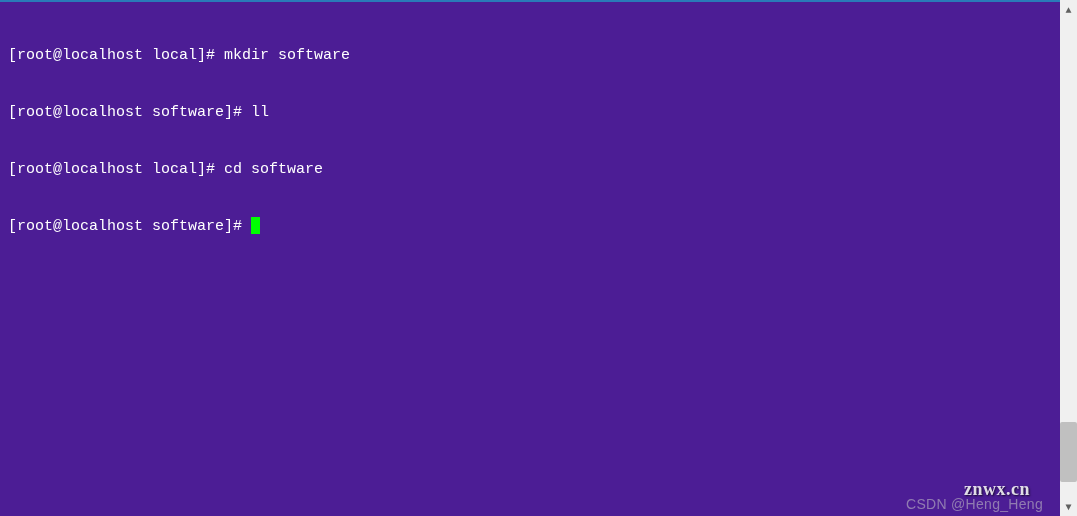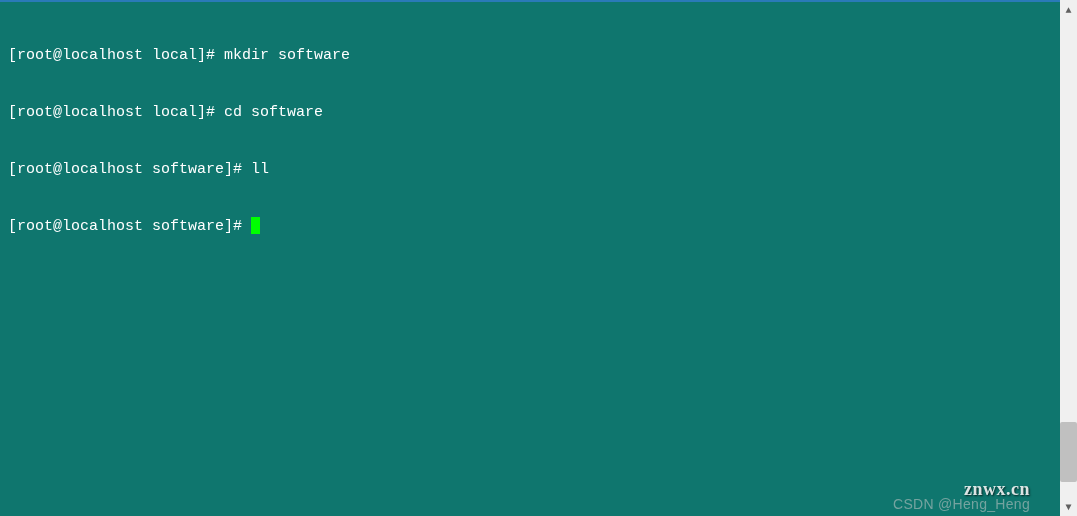--- a/index.html
+++ b/index.html
@@ -14,21 +14,21 @@
       font-family: "Consolas", "Courier New", monospace;
       position: relative;
       overflow: hidden;
     }
     .terminal-container {
       position: absolute;
       top: 0;
       left: 0;
       width: 1060px;
       height: 516px;
-      background: #0f766e;
+      background: #4c1d95;
       border-top: 2px solid #2a7ab8;
     }
     .terminal-content {
       padding: 6px 8px;
       color: #ffffff;
       font-size: 15px;
       line-height: 19px;
       white-space: pre;
       font-family: "Consolas", "Courier New", monospace;
     }
@@ -90,35 +90,35 @@
       color: rgba(255,255,255,0.85);
       font-family: Liberation Serif, serif;
       font-size: 18px;
       font-weight: bold;
       letter-spacing: 0.5px;
       text-shadow: 1px 1px 2px rgba(0,0,0,0.7);
     }
     .watermark-2 {
       position: absolute;
       bottom: 4px;
-      right: 30px;
+      right: 17px;
       color: rgba(200,200,200,0.55);
       font-family: Arial, sans-serif;
       font-size: 14px;
       letter-spacing: 0.3px;
     }
   </style>
 </head>
 <body>
 
 <div class="terminal-container">
   <div class="terminal-content">
     <span class="terminal-line"><span>[root@localhost local]# </span><span>mkdir software</span></span>
+    <span class="terminal-line"><span>[root@localhost software]# </span><span>ll</span></span>
     <span class="terminal-line"><span>[root@localhost local]# </span><span>cd software</span></span>
-    <span class="terminal-line"><span>[root@localhost software]# </span><span>ll</span></span>
     <span class="terminal-line"><span>[root@localhost software]# </span><span class="cursor"></span></span>
   </div>
   <div class="watermark-1">znwx.cn</div>
   <div class="watermark-2">CSDN @Heng_Heng</div>
 </div>
 
 <div class="scrollbar-track">
   <div class="scroll-arrow-up">▲</div>
   <div class="scroll-thumb"></div>
   <div class="scroll-arrow-down">▼</div>

